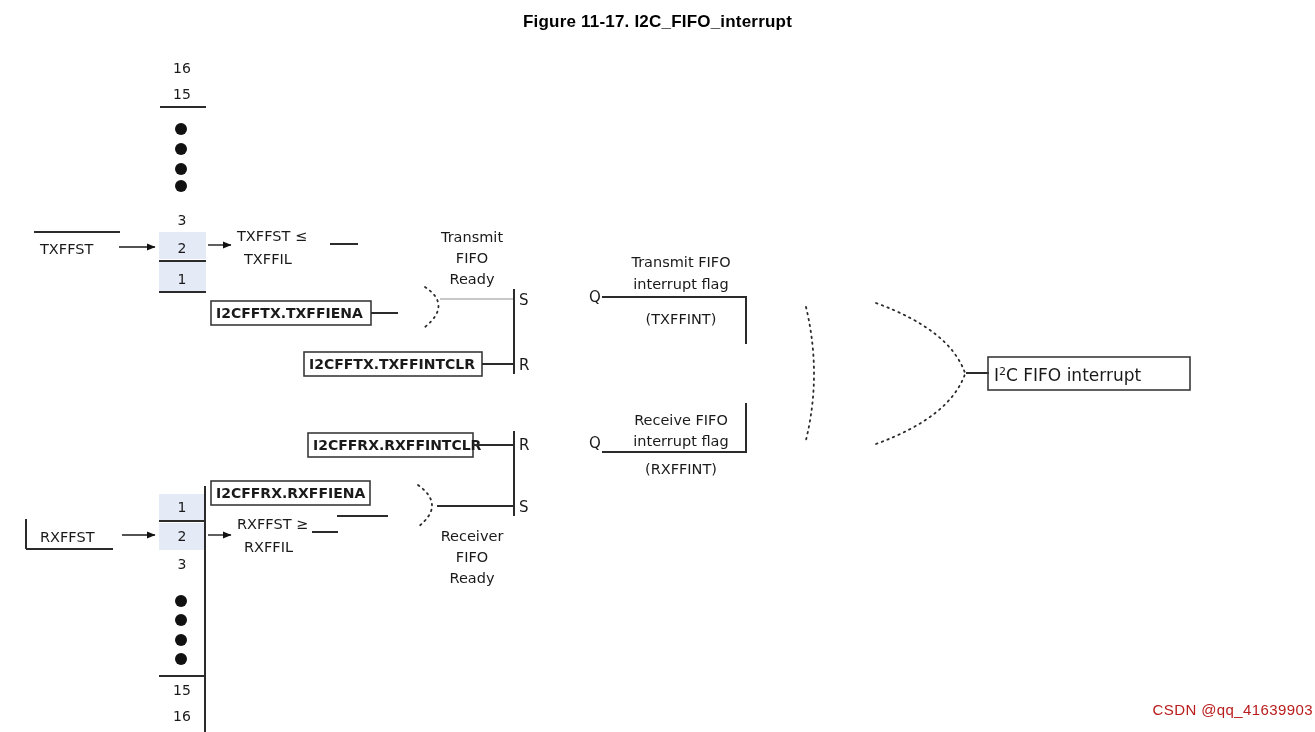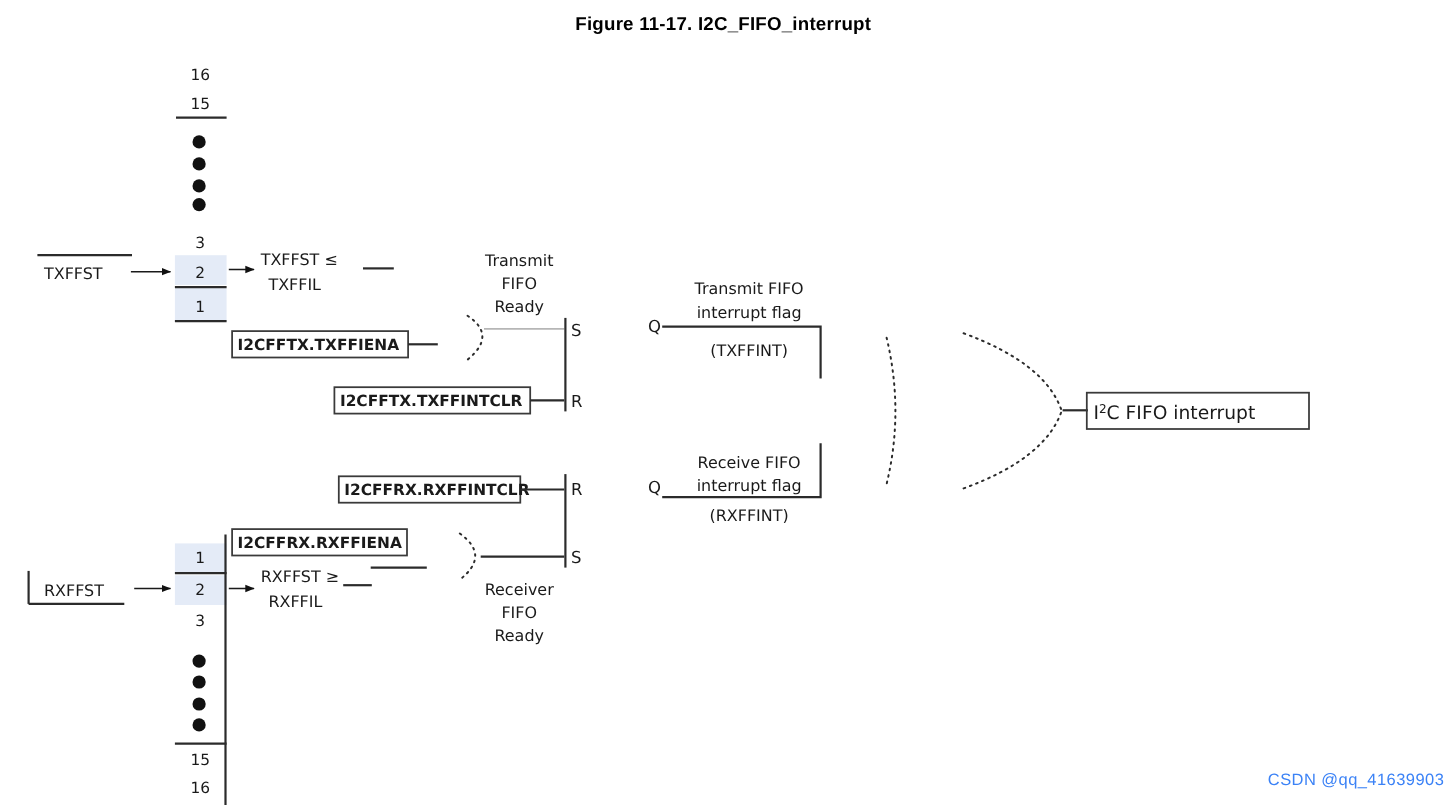--- a/index.html
+++ b/index.html
@@ -67,21 +67,21 @@
   }
   .t-sup {
     font-size: 11px;
   }
   .wm {
     position: absolute;
     right: 18px;
     bottom: 14px;
     font-family: "Liberation Sans", sans-serif;
     font-size: 15px;
-    color: #3b82f6;
+    color: #b91c1c;
     letter-spacing: 0.4px;
   }
   .cell-hl { fill: #e4ebf7; }
   .ln-thin { stroke: #1a1a1a; stroke-width: 1.4; fill: none; }
   .ln-med { stroke: #2b2b2b; stroke-width: 2; fill: none; }
   .ln-gray { stroke: #b6b6b6; stroke-width: 1.6; fill: none; }
   .gate { stroke: #2b2b2b; stroke-width: 1.8; fill: none; stroke-dasharray: 1.5 4.5; stroke-linecap: round; }
   .boxline { stroke: #3a3a3a; stroke-width: 1.6; fill: none; }
   .dot { fill: #111111; }
 </style>

